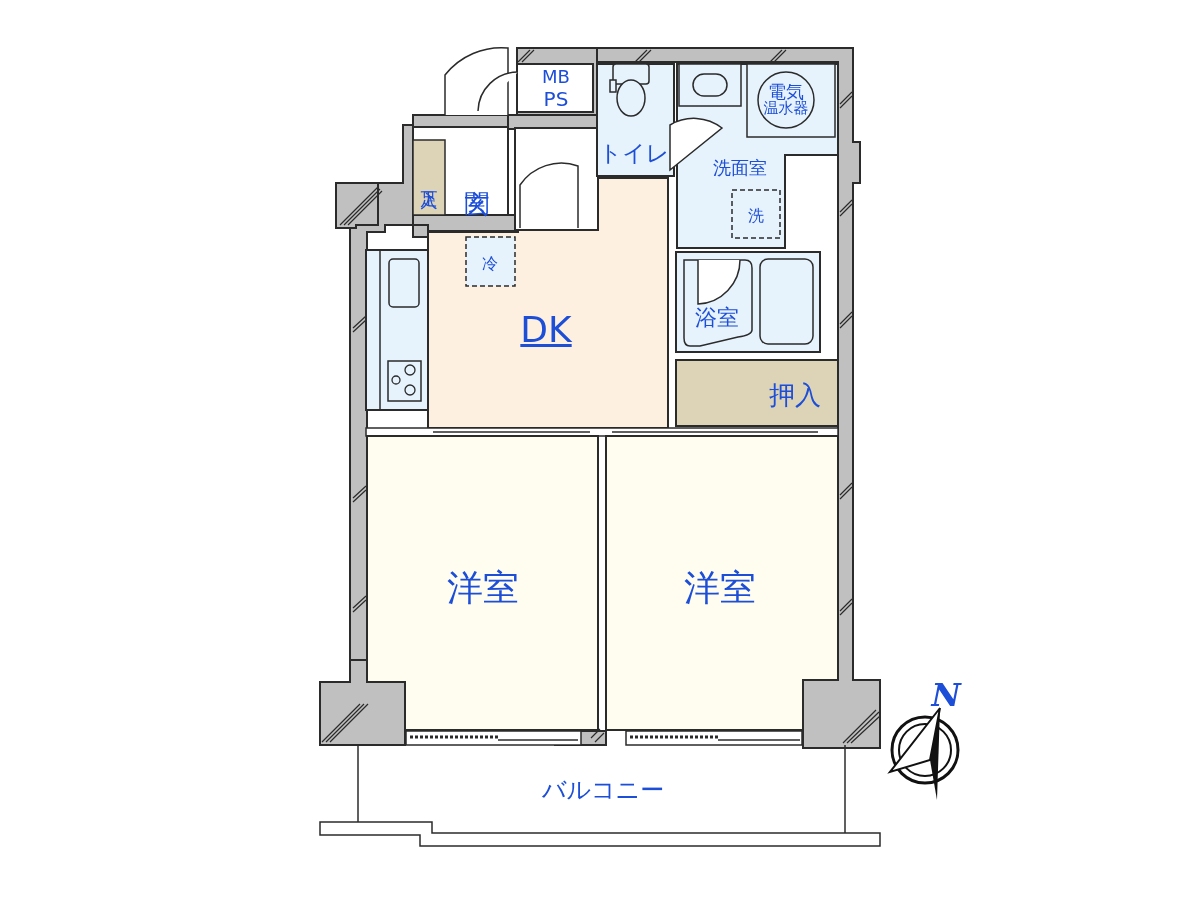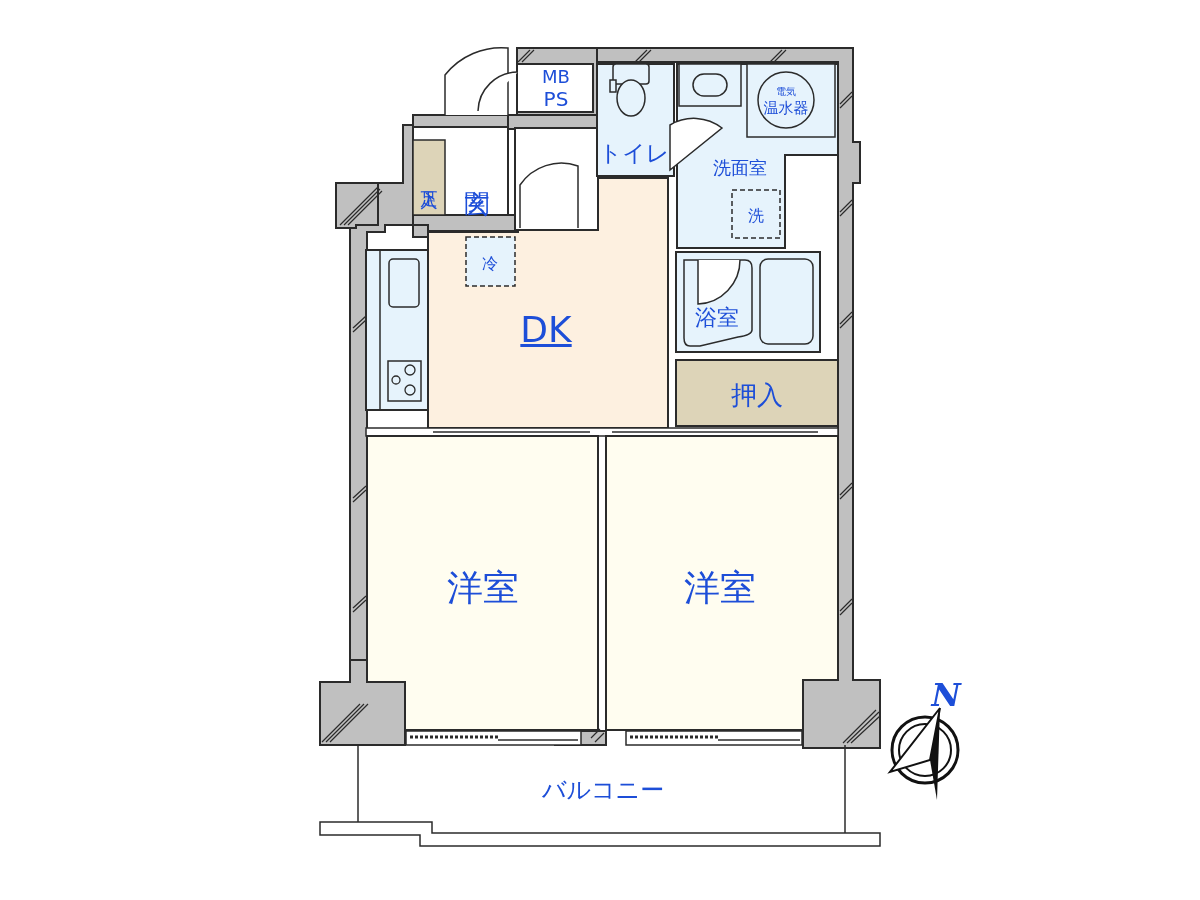--- a/index.html
+++ b/index.html
@@ -138,21 +138,21 @@
 </svg>
 
 <div class="lbl c" style="left:546px;top:330px;font-size:36px;text-decoration:underline;">DK</div>
 <div class="lbl c" style="left:483px;top:588px;font-size:36px;">洋室</div>
 <div class="lbl c" style="left:720px;top:588px;font-size:36px;">洋室</div>
 <div class="lbl c vert" style="left:477px;top:172px;font-size:25px;letter-spacing:2px;">玄関</div>
 <div class="lbl c vert" style="left:429px;top:178px;font-size:17px;">下足入</div>
 <div class="lbl c" style="left:634px;top:153px;font-size:23px;">トイレ</div>
 <div class="lbl c" style="left:740px;top:168px;font-size:18px;">洗面室</div>
 <div class="lbl c" style="left:717px;top:318px;font-size:22px;">浴室</div>
-<div class="lbl c" style="left:757px;top:395px;font-size:26px;">押入</div>
+<div class="lbl c" style="left:795px;top:395px;font-size:26px;">押入</div>
 <div class="lbl c" style="left:603px;top:790px;font-size:24px;">バルコニー</div>
 <div class="lbl c" style="left:556px;top:77px;font-size:18px;">MB</div>
 <div class="lbl c" style="left:556px;top:99px;font-size:20px;">PS</div>
 <div class="lbl c" style="left:490px;top:264px;font-size:16px;">冷</div>
 <div class="lbl c" style="left:756px;top:216px;font-size:16px;">洗</div>
-<div class="lbl c" style="left:786px;top:92px;font-size:10px;">電気</div>
+<div class="lbl c" style="left:786px;top:92px;font-size:18px;">電気</div>
 <div class="lbl c" style="left:786px;top:108px;font-size:15px;">温水器</div>
 <div class="lbl c" style="left:946px;top:695px;font-size:32px;font-family:'DejaVu Serif',serif;font-style:italic;font-weight:bold;">N</div>
 
 </body></html>

